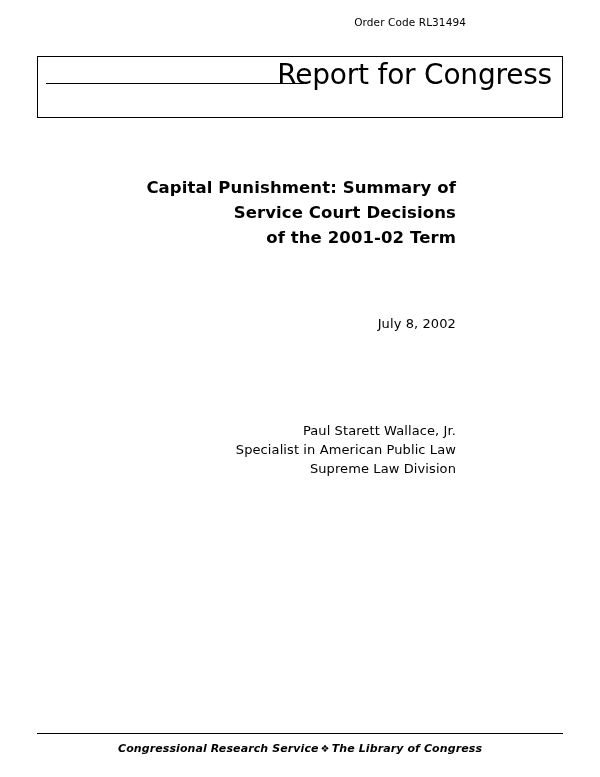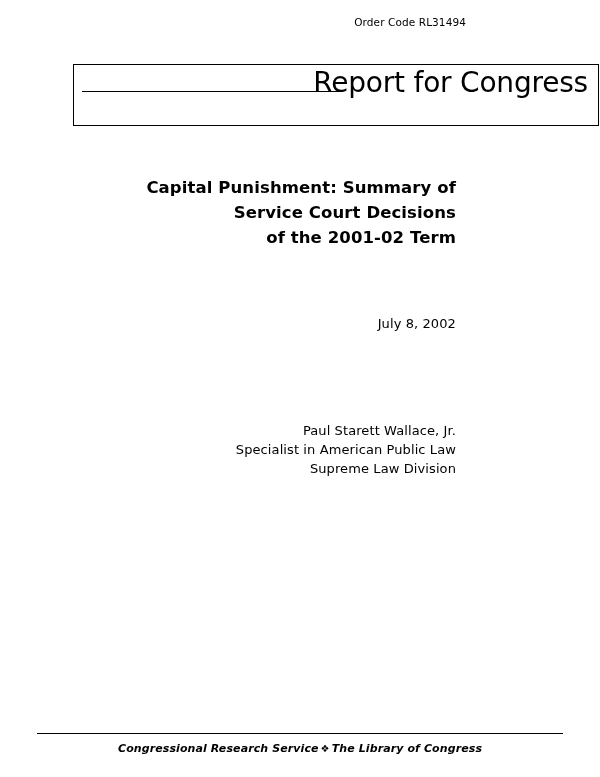--- a/index.html
+++ b/index.html
@@ -25,27 +25,26 @@
     position: absolute;
     top: 16px;
     right: 38px;
     font-size: 10.5px;
     letter-spacing: 0.1px;
     color: #000;
     text-align: right;
   }
   .masthead {
     position: absolute;
-    top: 64px;
+    top: 56px;
     left: 37px;
     width: 526px;
     border: 1.2px solid #000;
     box-sizing: border-box;
     height: 62px;
-    margin-left: 36px;
   }
   .masthead-inner {
     position: relative;
     width: 100%;
     height: 100%;
   }
   .report-title {
     position: absolute;
     right: 10px;
     top: 2px;

